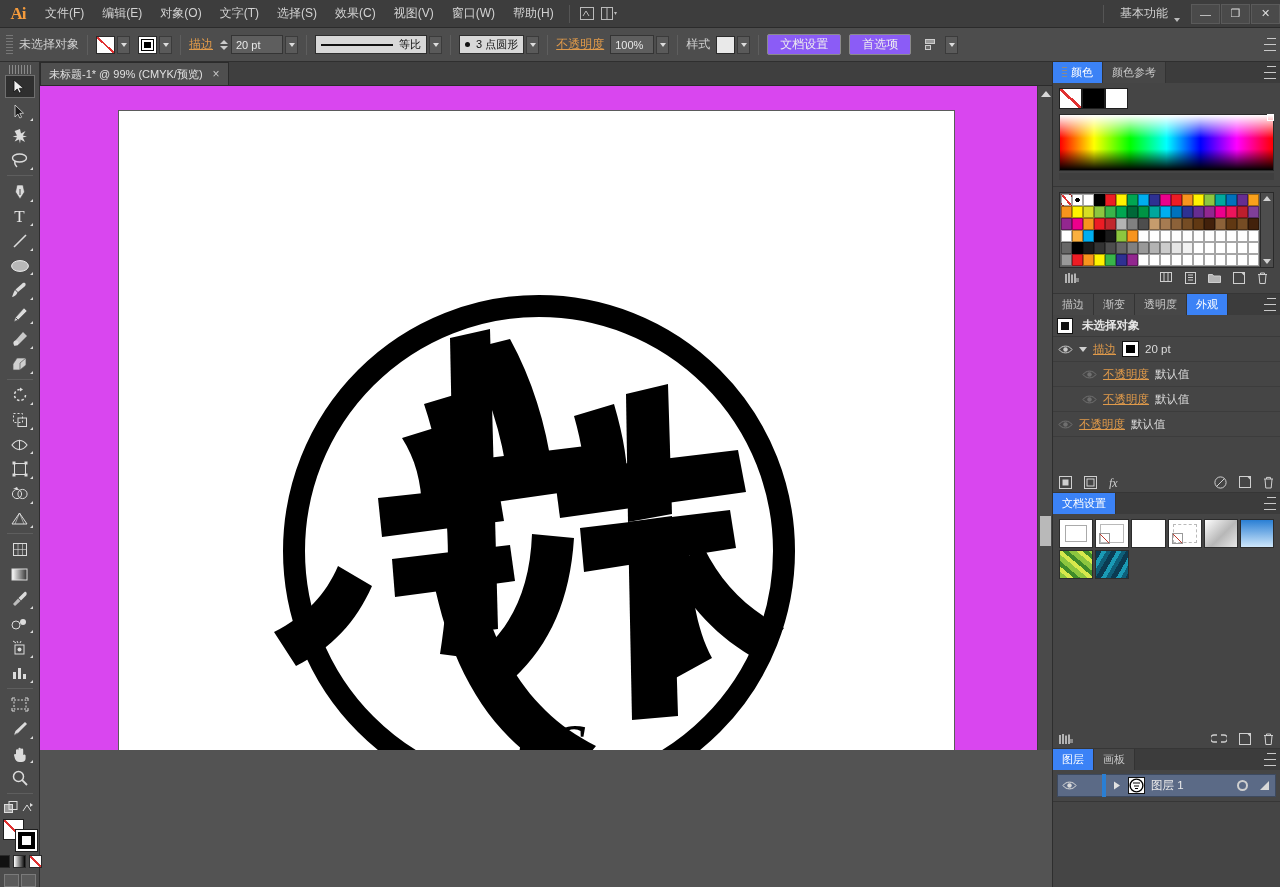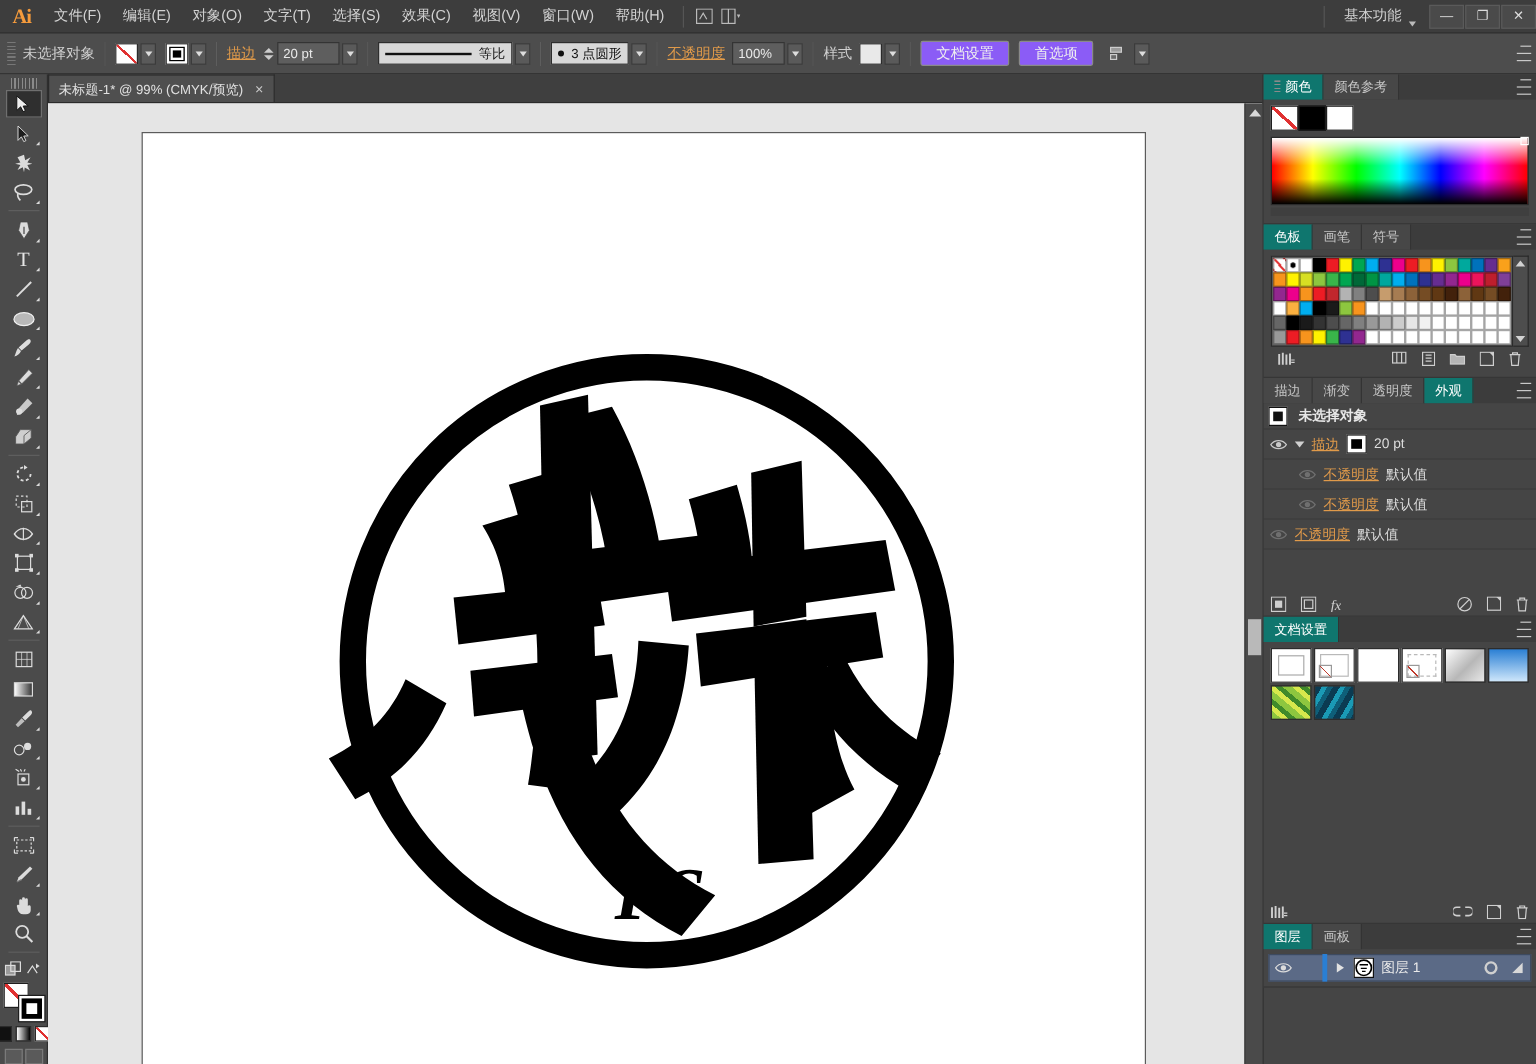--- a/index.html
+++ b/index.html
@@ -142,22 +142,22 @@
   .fs-stroke { position: absolute; right: 0; bottom: 0; width: 21px; height: 21px;
     border: 2px solid #fff; outline: 1px solid #1e1e1e; background: #fff; }
   .fs-stroke i { display:block; width: 100%; height: 100%; border: 4px solid #000; }
   .tb-smallrow { display: flex; gap: 3px; margin-top: 4px; align-items: center; }
   .sm-sw { width: 13px; height: 13px; border: 1px solid #2b2b2b; }
   .tb-screenrow { display: flex; gap: 2px; margin-top: 6px; }
   .scr-btn { width: 15px; height: 13px; border: 1px solid #7a7a7a; background: #5a5a5a; }
 
   
   .canvas-wrap {
-    position: absolute; left: 40px; top: 86px; width: 1012px; height: 801px;
-    background: #e5e5e5; overflow: hidden;
+    position: absolute; left: 40px; top: 86px; width: 1012px; height: 664px;
+    background: #d946ef; overflow: hidden;
   }
   .artboard {
     position: absolute; left: 79px; top: 25px; width: 835px; height: 790px;
     background: #ffffff; box-shadow: 0 0 0 1px #5b5b5b;
   }
   .logo-area {
     position: absolute; left: 0; top: 0; width: 835px; height: 700px;
   }
   .logo-svg { position: absolute; left: 155px; top: 175px; }
   .title-text {
@@ -179,21 +179,21 @@
   .dock {
     position: absolute; right: 0; top: 62px; width: 228px; height: 825px;
     background: #454545; border-left: 1px solid #2e2e2e;
   }
   .panel { border-bottom: 1px solid #363636; background: #454545; }
   .panel-tabs { display: flex; align-items: stretch; height: 21px; background: #3c3c3c; position: relative; }
   .ptab {
     font-size: 11px; color: #c6c6c6; padding: 0 9px; display: flex; align-items: center;
     background: #474747; border-right: 1px solid #333;
   }
-  .ptab.active { background: #0f766e; color: #fff; }
+  .ptab.active { background: #3b82f6; color: #fff; }
   .ptab .pgrip { width: 5px; height: 11px; margin-right: 4px;
     background-image: repeating-linear-gradient(to bottom, #8a8a8a 0 1px, transparent 1px 3px); }
   .panel-menu {
     position: absolute; right: 4px; top: 4px; width: 16px; height: 13px;
     display: flex; flex-direction: column; justify-content: space-between; align-items: flex-end;
   }
   .panel-menu i { display: block; height: 1px; background: #c9c9c9; width: 12px; }
   .panel-menu i:first-child { width: 9px; }
   .panel-body { padding: 5px 6px 6px 6px; }
 
@@ -712,36 +712,20 @@
           <div class="csw white"></div>
         </div>
         <div class="spectrum">
           <div class="picker"></div>
         </div>
         <div class="spectrum-foot"></div>
       </div>
     </div>
 
     <div class="panel">
-      <div class="panel-tabs">
-        <div class="ptab active">
-          <span>色板</span>
-        </div>
-        <div class="ptab">
-          <span>画笔</span>
-        </div>
-        <div class="ptab">
-          <span>符号</span>
-        </div>
-        <div class="panel-menu">
-            <i></i>
-            <i></i>
-            <i></i>
-          </div>
-      </div>
       <div class="panel-body">
         <div class="sw-grid-wrap">
           <div class="sw-grid" id="swatch-grid">
               <div class="sw-cell" style="background: linear-gradient(to right top, transparent 43%, rgb(224, 49, 49) 43%, rgb(224, 49, 49) 57%, transparent 57%) rgb(255, 255, 255);"></div>
               <div class="sw-cell" style="background: radial-gradient(circle, rgb(0, 0, 0) 2px, transparent 2.5px) rgb(255, 255, 255);"></div>
               <div class="sw-cell" style="background: rgb(255, 255, 255);"></div>
               <div class="sw-cell" style="background: rgb(0, 0, 0);"></div>
               <div class="sw-cell" style="background: rgb(237, 28, 36);"></div>
               <div class="sw-cell" style="background: rgb(255, 242, 0);"></div>
               <div class="sw-cell" style="background: rgb(0, 166, 81);"></div>

